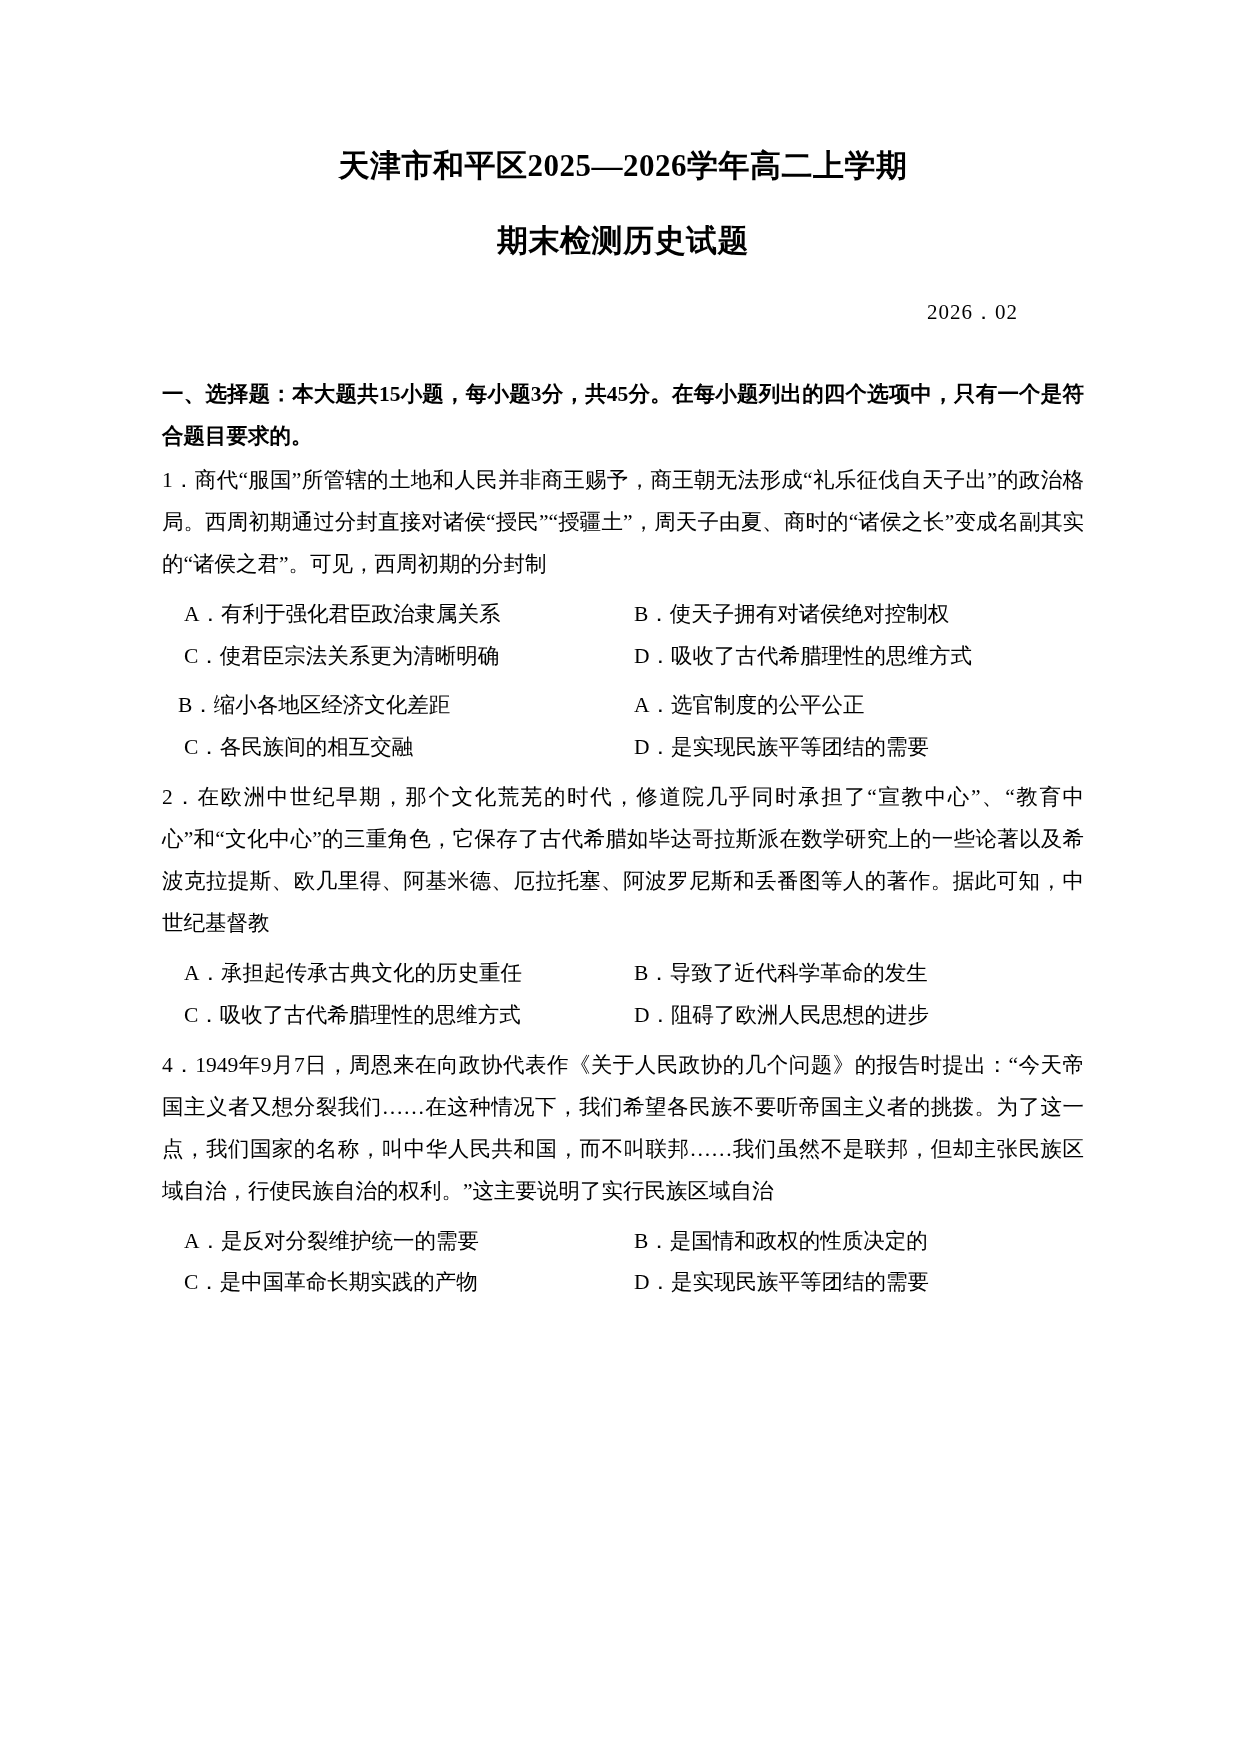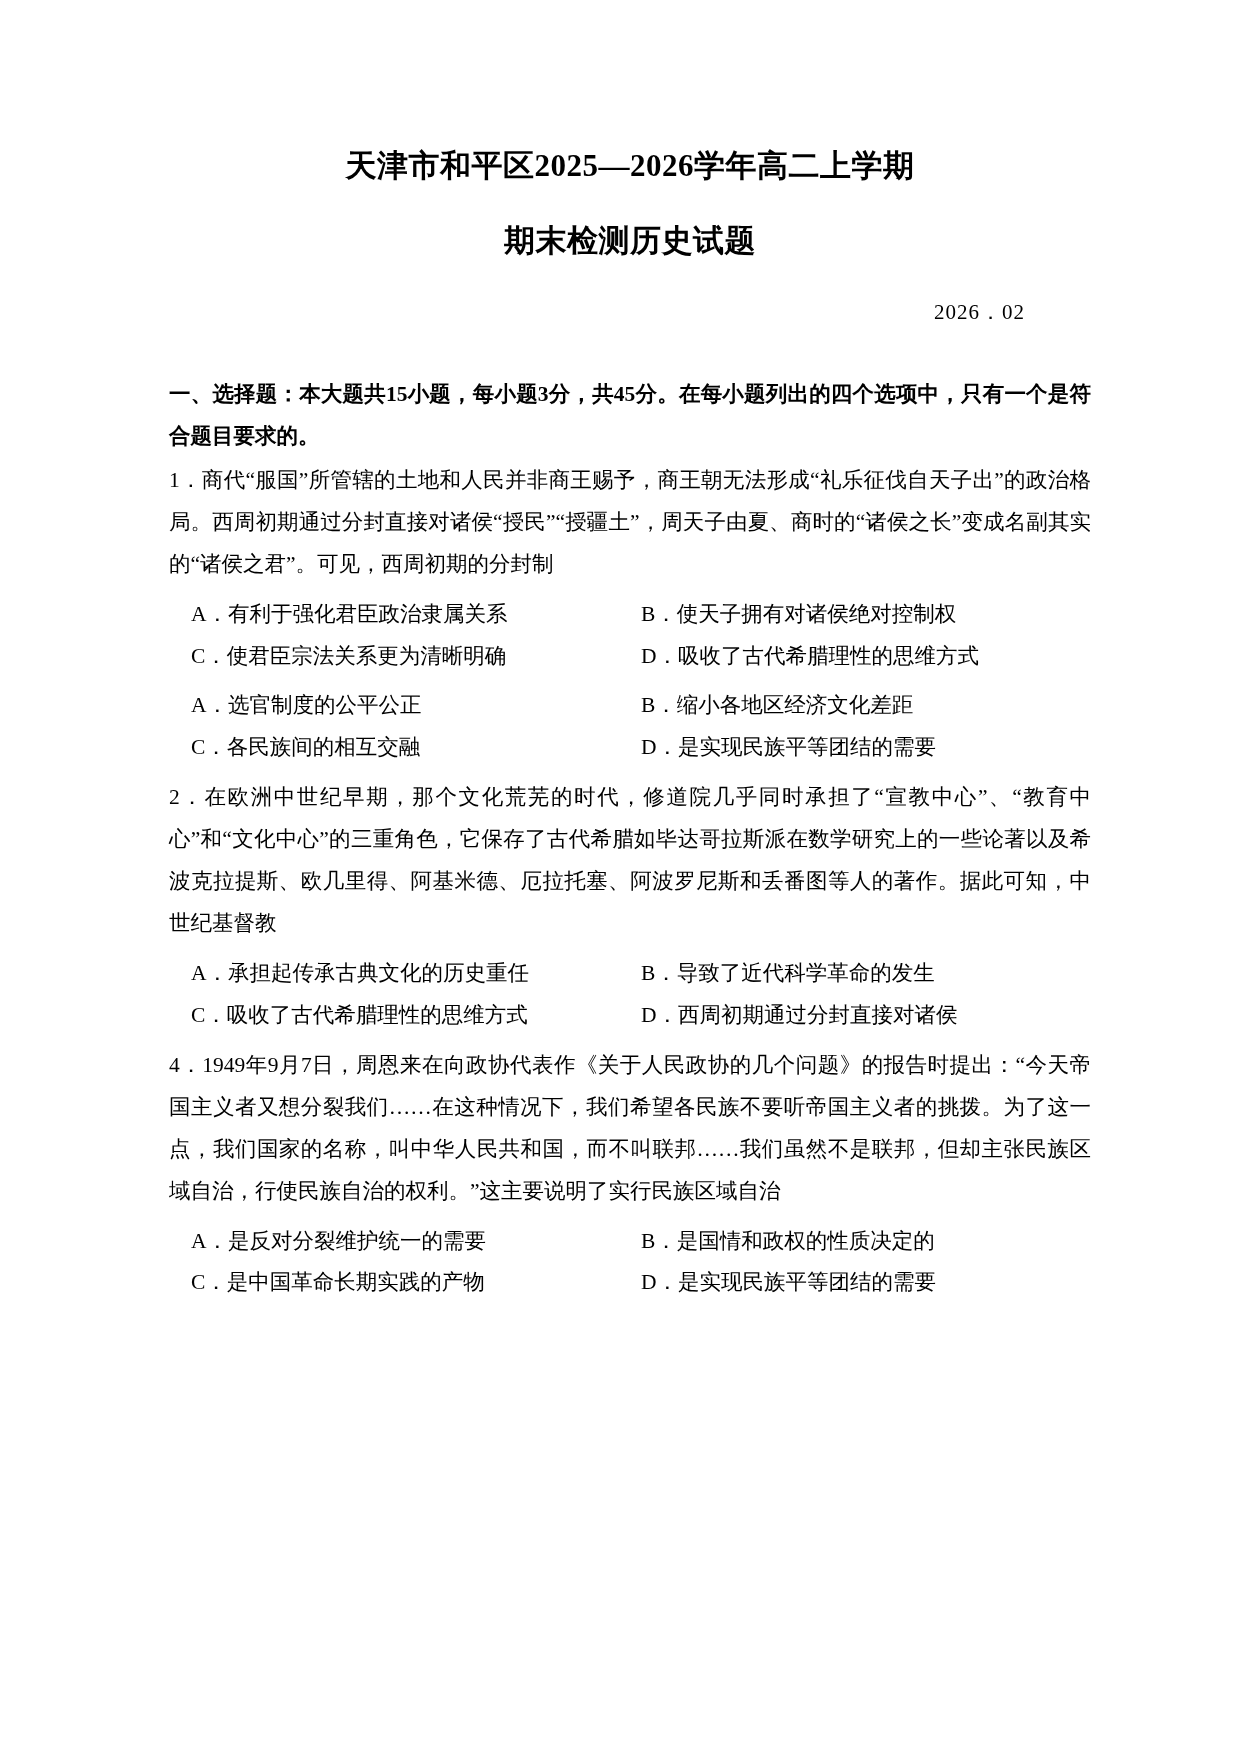--- a/index.html
+++ b/index.html
@@ -17,21 +17,21 @@
   .page {
     position: relative;
     width: 1240px;
     height: 1754px;
     box-sizing: border-box;
     padding: 0;
     overflow: hidden;
   }
   .content {
     position: absolute;
-    left: 169px;
+    left: 162px;
     top: 0;
     width: 922px;
   }
 
   
   .title-block {
     padding-top: 150px;
     text-align: center;
   }
   .doc-title-line {
@@ -119,40 +119,40 @@
         <div class="opt-row">
           <span class="opt-cell left">C．使君臣宗法关系更为清晰明确</span>
           <span class="opt-cell right">D．吸收了古代希腊理性的思维方式</span>
         </div>
       </div>
     </div>
 
     <div class="question">
       <div class="q-options">
         <div class="opt-row">
+          <span class="opt-cell right">B．缩小各地区经济文化差距</span>
           <span class="opt-cell left">A．选官制度的公平公正</span>
-          <span class="opt-cell right">B．缩小各地区经济文化差距</span>
         </div>
         <div class="opt-row">
           <span class="opt-cell left">C．各民族间的相互交融</span>
           <span class="opt-cell right">D．是实现民族平等团结的需要</span>
         </div>
       </div>
     </div>
 
     <div class="question">
       <p class="q-body">2．在欧洲中世纪早期，那个文化荒芜的时代，修道院几乎同时承担了“宣教中心”、“教育中心”和“文化中心”的三重角色，它保存了古代希腊如毕达哥拉斯派在数学研究上的一些论著以及希波克拉提斯、欧几里得、阿基米德、厄拉托塞、阿波罗尼斯和丢番图等人的著作。据此可知，中世纪基督教</p>
       <div class="q-options">
         <div class="opt-row">
           <span class="opt-cell left">A．承担起传承古典文化的历史重任</span>
           <span class="opt-cell right">B．导致了近代科学革命的发生</span>
         </div>
         <div class="opt-row">
           <span class="opt-cell left">C．吸收了古代希腊理性的思维方式</span>
-          <span class="opt-cell right">D．西周初期通过分封直接对诸侯</span>
+          <span class="opt-cell right">D．阻碍了欧洲人民思想的进步</span>
         </div>
       </div>
     </div>
 
     <div class="question">
       <p class="q-body">4．1949年9月7日，周恩来在向政协代表作《关于人民政协的几个问题》的报告时提出：“今天帝国主义者又想分裂我们……在这种情况下，我们希望各民族不要听帝国主义者的挑拨。为了这一点，我们国家的名称，叫中华人民共和国，而不叫联邦……我们虽然不是联邦，但却主张民族区域自治，行使民族自治的权利。”这主要说明了实行民族区域自治</p>
       <div class="q-options">
         <div class="opt-row">
           <span class="opt-cell left">A．是反对分裂维护统一的需要</span>
           <span class="opt-cell right">B．是国情和政权的性质决定的</span>

